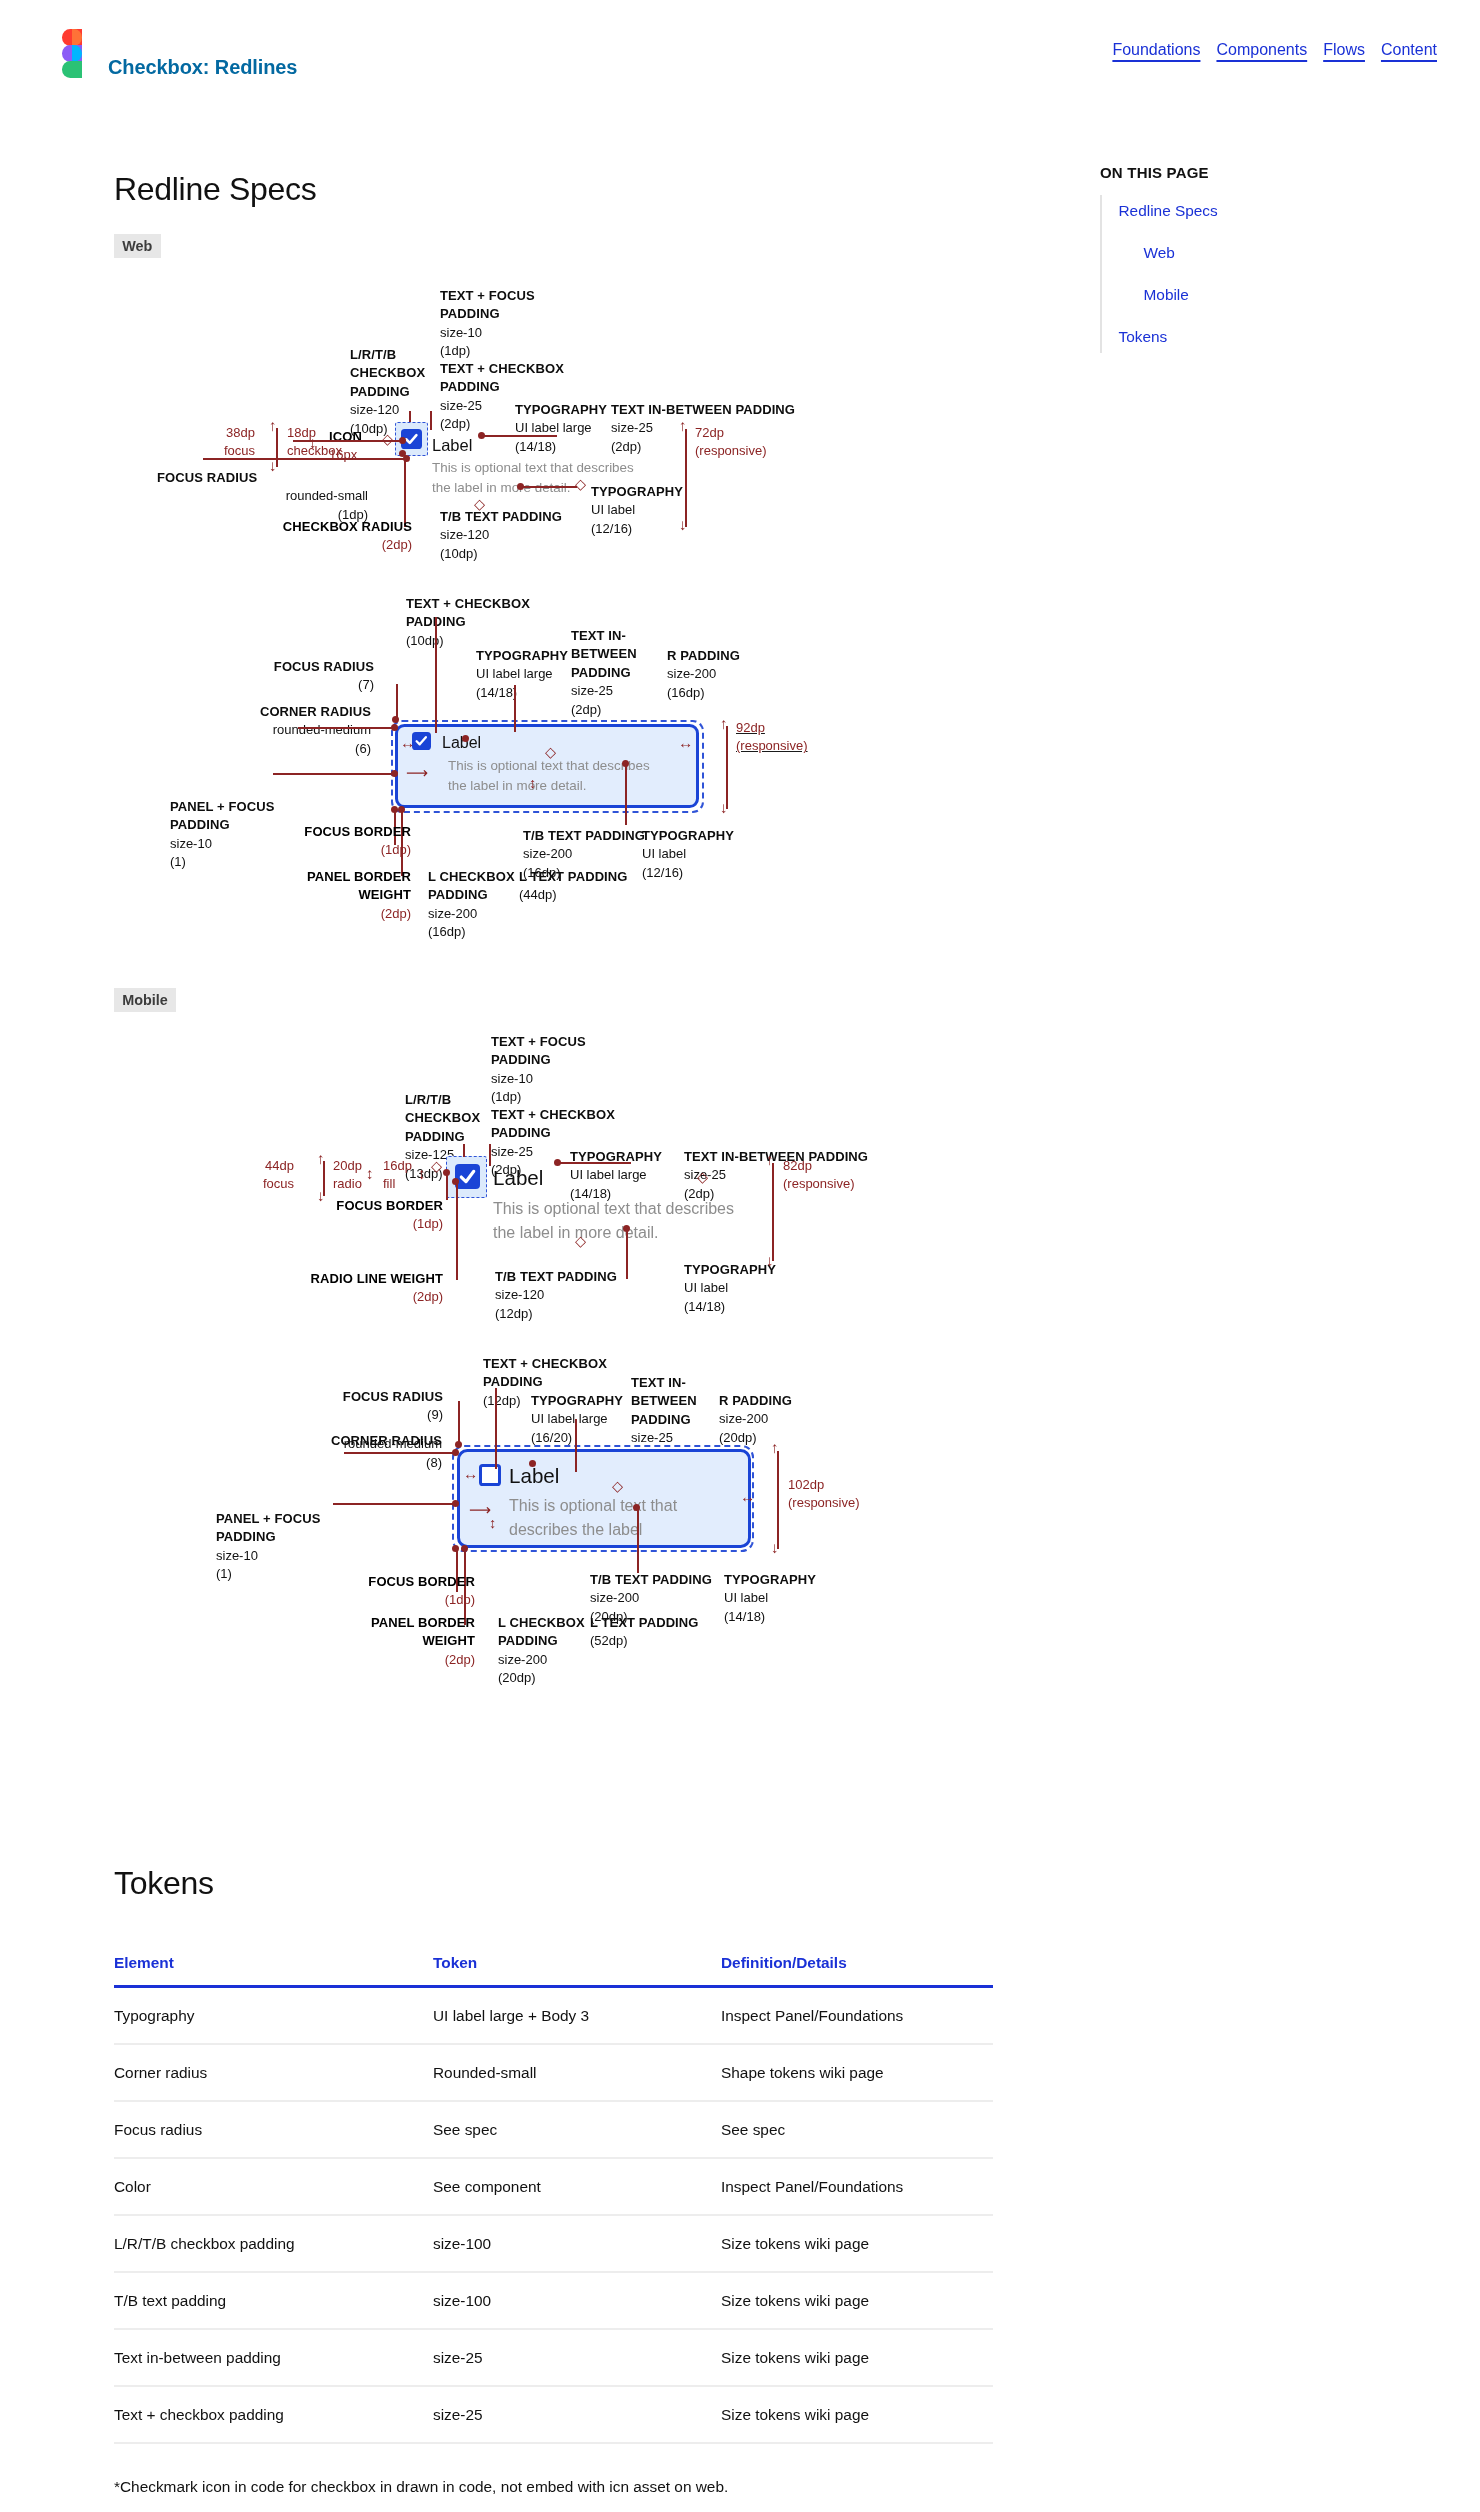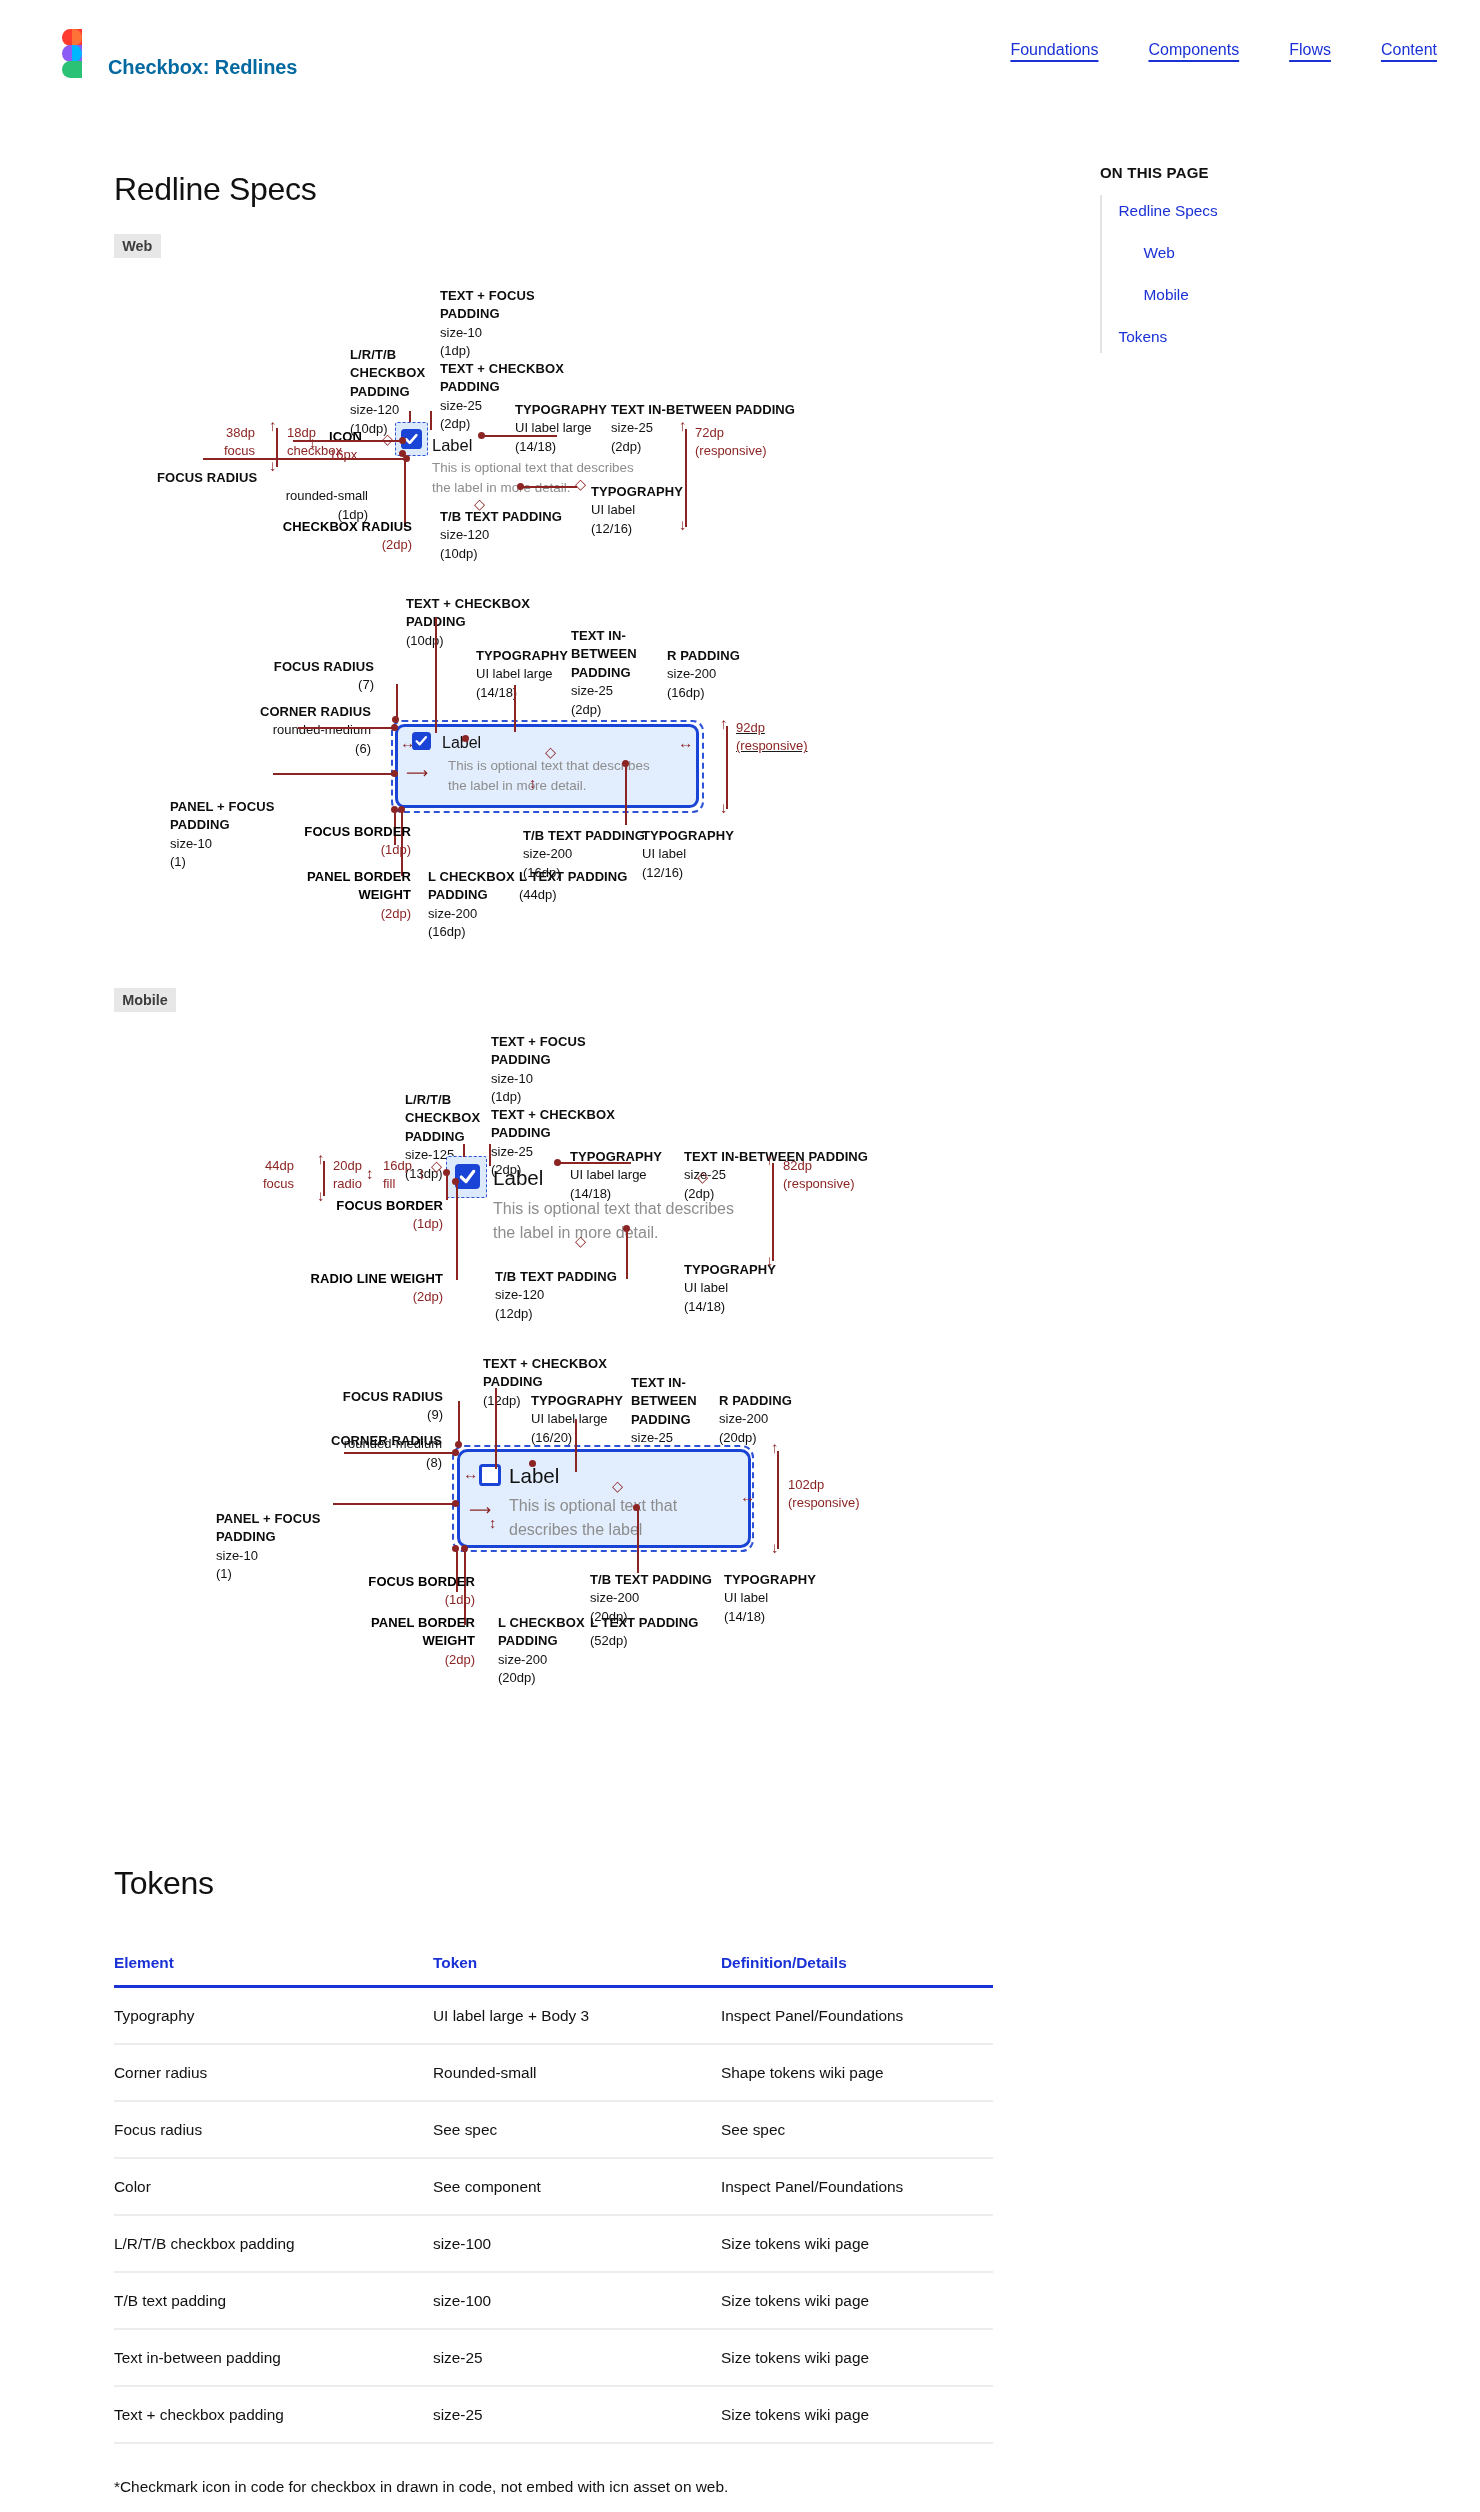--- a/index.html
+++ b/index.html
@@ -15,21 +15,21 @@
   
   .header{position:absolute;left:0;top:0;width:1481px;height:97px;background:#fff;}
   .logo{position:absolute;left:49px;top:29px;width:33px;height:49px;}
   .logo i{position:absolute;display:block;}
   .lg-red   {left:13.4px;top:0px;  width:19.5px;height:16.5px;background:#ff3b30;border-radius:8.2px 0 0 8.2px;}
   .lg-orange{left:23px;top:0px;  width:9.8px;height:16.5px;background:#ff7237;border-radius:0 8.2px 8.2px 0;}
   .lg-purple{left:13.4px;top:16px; width:19.5px;height:16.5px;background:#8b5cf6;border-radius:8.2px 0 0 8.2px;}
   .lg-cyan  {left:23px;top:16px; width:9.8px;height:16.5px;background:#00b6ff;border-radius:0 8.2px 8.2px 0;}
   .lg-green {left:13.4px;top:32px; width:19.5px;height:17px;background:#2bc275;border-radius:8.2px 0 0 8.2px;}
   .header-title{position:absolute;left:108px;top:56px;font-size:20px;font-weight:700;color:#0369a1;letter-spacing:-0.1px;}
-  .nav{position:absolute;right:44px;top:41px;display:flex;gap:50px;align-items:center;}
+  .nav{position:absolute;right:44px;top:41px;display:flex;gap:16px;align-items:center;}
   .nav a{font-size:16px;color:#1a31d6;text-decoration:underline;text-underline-offset:4.6px;text-decoration-thickness:1.5px;white-space:nowrap;}
 
   
   .otp{position:absolute;left:1100px;top:164px;width:329px;}
   .otp-title{font-size:15px;font-weight:700;color:#111;letter-spacing:0.2px;margin-bottom:20.6px;}
   .otp-rule{position:absolute;left:1100px;top:195px;width:2.1px;height:158px;background:#e3e3e3;}
   .otp-list{position:relative;margin-left:18.5px;}
   .otp-list a{display:block;font-size:15.4px;color:#1a31d6;text-decoration:none;margin-bottom:24px;}
   .otp-list a.lvl2{margin-left:25px;}
 

